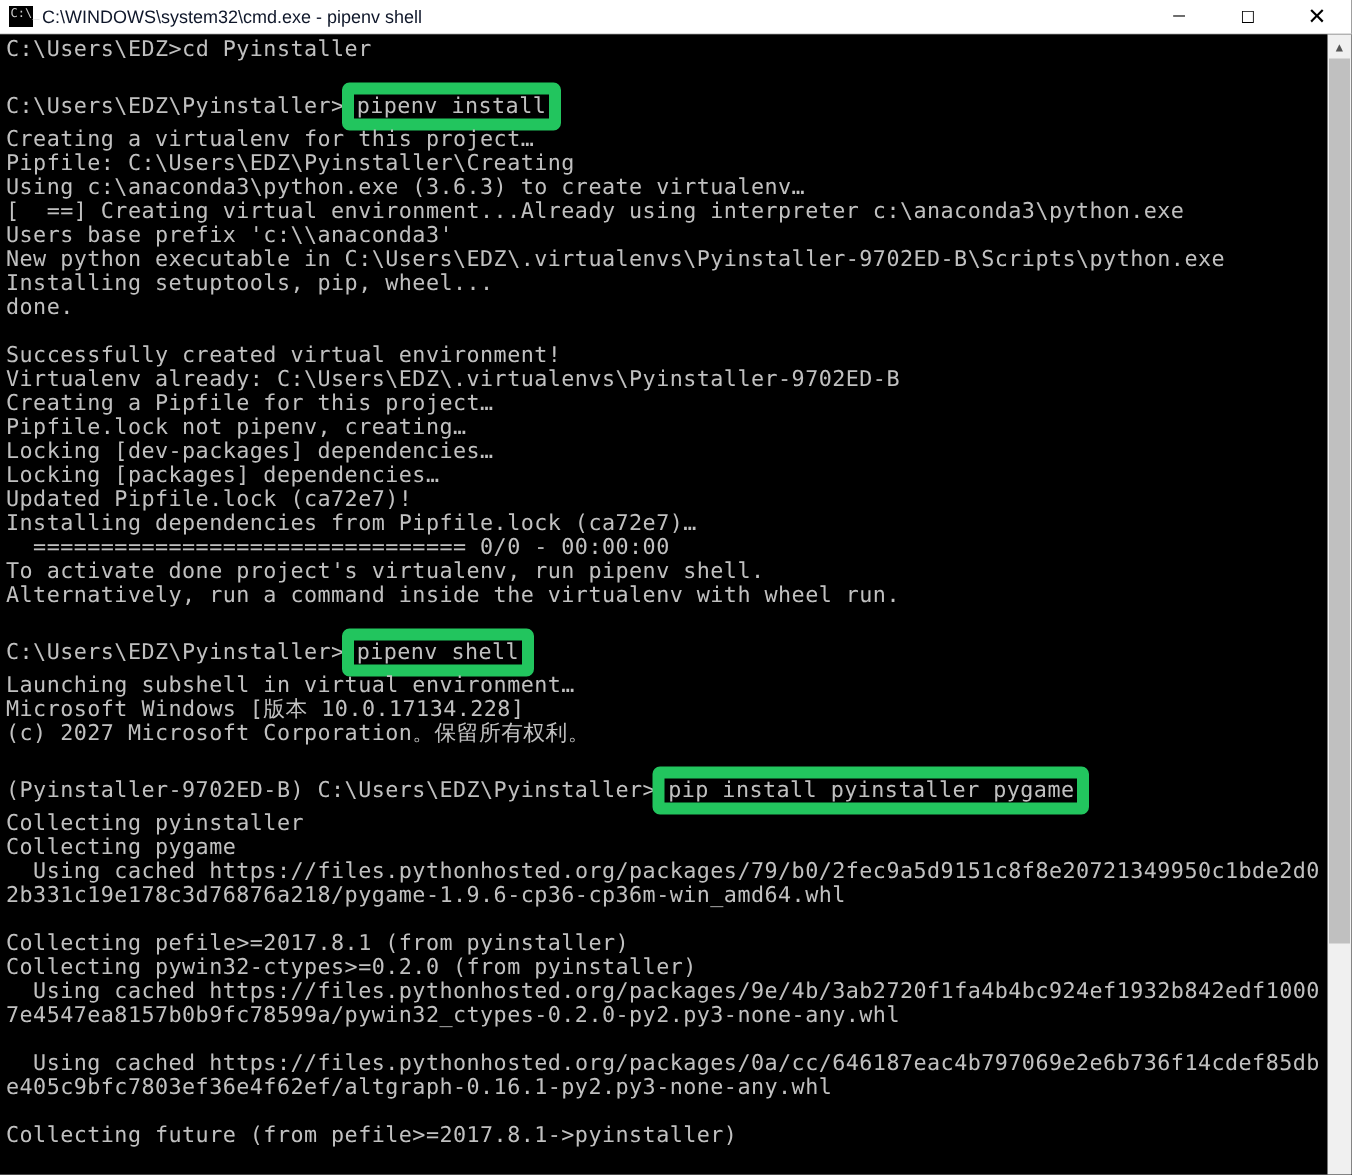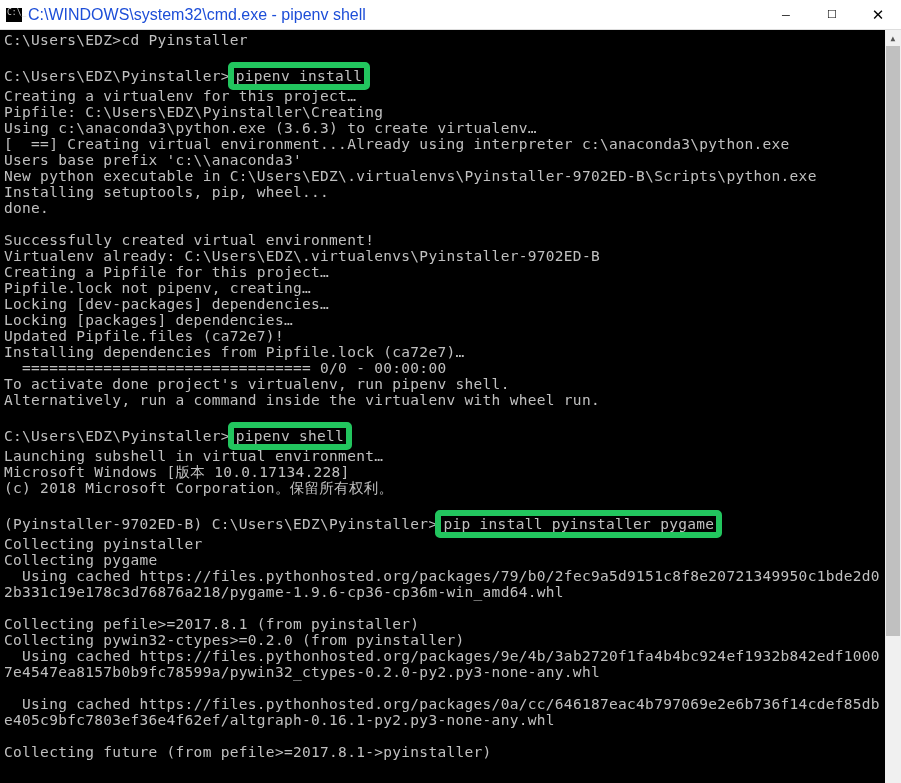--- a/index.html
+++ b/index.html
@@ -33,23 +33,23 @@
       content: "C:\\_";
       color: #ccc;
       font-size: 8px;
       position: absolute;
       top: 1px;
       left: 1px;
       line-height: 8px;
     }
     .titlebar .title {
       flex: 1;
-      font-size: 16px;
+      font-size: 12px;
       font-family: "Microsoft YaHei", sans-serif;
-      color: #1d4ed8;
+      color: #0f172a;
     }
     .win-controls { display: flex; height: 100%; }
     .win-btn {
       width: 46px;
       display: flex;
       align-items: center;
       justify-content: center;
       font-family: sans-serif;
       font-size: 11px;
       color: #000;
@@ -90,21 +90,21 @@
     }
     .scroll-thumb {
       position: absolute;
       width: 14px;
       left: 1px;
       background: #c0c0c0;
       top: 16px;
       height: 590px;
     }
     .hl {
-      border: 6px solid #22c55e;
+      border: 8px solid #22c55e;
       border-radius: 5px;
       padding: 0 2px;
       display: inline-block;
       margin: -2px -2px;
     }
   </style>
 </head>
 <body>
 
 <div class="titlebar">
@@ -129,30 +129,30 @@
 <span>New python executable in C:\Users\EDZ\.virtualenvs\Pyinstaller-9702ED-B\Scripts\python.exe</span>
 <span>Installing setuptools, pip, wheel...</span>
 <span>done.</span>
 
 <span>Successfully created virtual environment!</span>
 <span>Virtualenv already: C:\Users\EDZ\.virtualenvs\Pyinstaller-9702ED-B</span>
 <span>Creating a Pipfile for this project…</span>
 <span>Pipfile.lock not pipenv, creating…</span>
 <span>Locking [dev-packages] dependencies…</span>
 <span>Locking [packages] dependencies…</span>
-<span>Updated Pipfile.files (ca72e7)!</span>
+<span>Updated Pipfile.lock (ca72e7)!</span>
 <span>Installing dependencies from Pipfile.lock (ca72e7)…</span>
 <span>  ================================ 0/0 - 00:00:00</span>
 <span>To activate done project's virtualenv, run pipenv shell.</span>
 <span>Alternatively, run a command inside the virtualenv with wheel run.</span>
 
 <span>C:\Users\EDZ\Pyinstaller&gt;</span><span class="hl">pipenv shell</span>
 <span>Launching subshell in virtual environment…</span>
 <span>Microsoft Windows [版本 10.0.17134.228]</span>
-<span>(c) 2018 Microsoft Corporation。保留所有权利。</span>
+<span>(c) 2027 Microsoft Corporation。保留所有权利。</span>
 
 <span>(Pyinstaller-9702ED-B) C:\Users\EDZ\Pyinstaller&gt;</span><span class="hl">pip install pyinstaller pygame</span>
 <span>Collecting pyinstaller</span>
 <span>Collecting pygame</span>
 <span style="white-space:pre-wrap;word-break:break-all;display:block">  Using cached https://files.pythonhosted.org/packages/79/b0/2fec9a5d9151c8f8e20721349950c1bde2d02b331c19e178c3d76876a218/pygame-1.9.6-cp36-cp36m-win_amd64.whl</span>
 <span>Collecting pefile&gt;=2017.8.1 (from pyinstaller)</span>
 <span>Collecting pywin32-ctypes&gt;=0.2.0 (from pyinstaller)</span>
 <span style="white-space:pre-wrap;word-break:break-all;display:block">  Using cached https://files.pythonhosted.org/packages/9e/4b/3ab2720f1fa4b4bc924ef1932b842edf10007e4547ea8157b0b9fc78599a/pywin32_ctypes-0.2.0-py2.py3-none-any.whl</span>
 <span style="white-space:pre-wrap;word-break:break-all;display:block">  Using cached https://files.pythonhosted.org/packages/0a/cc/646187eac4b797069e2e6b736f14cdef85dbe405c9bfc7803ef36e4f62ef/altgraph-0.16.1-py2.py3-none-any.whl</span>
 <span>Collecting future (from pefile&gt;=2017.8.1-&gt;pyinstaller)</span>

